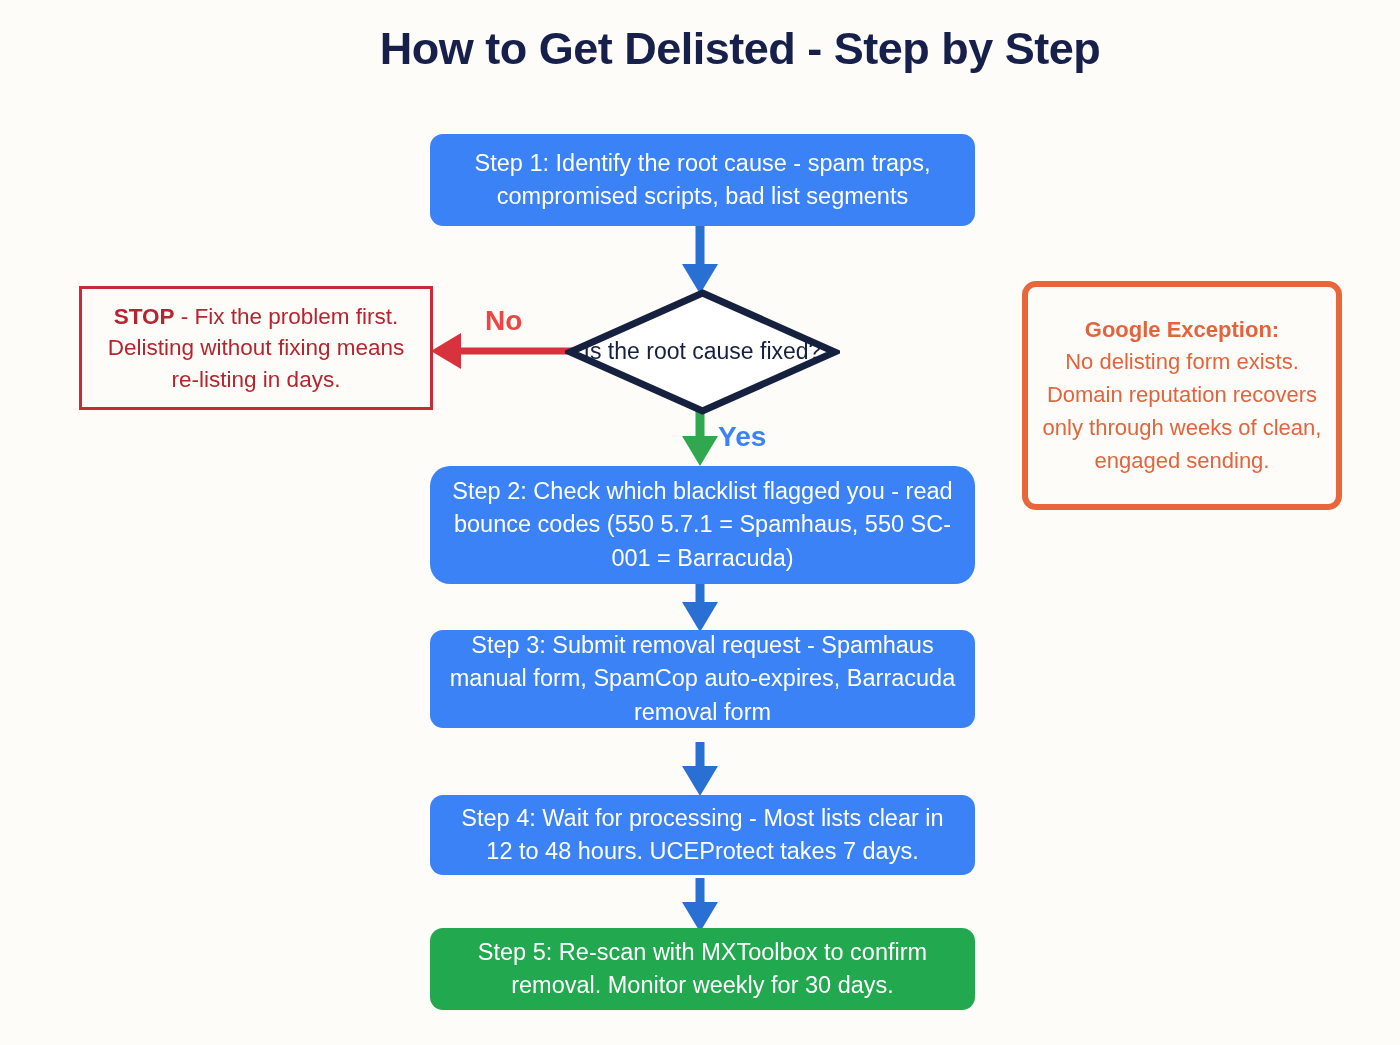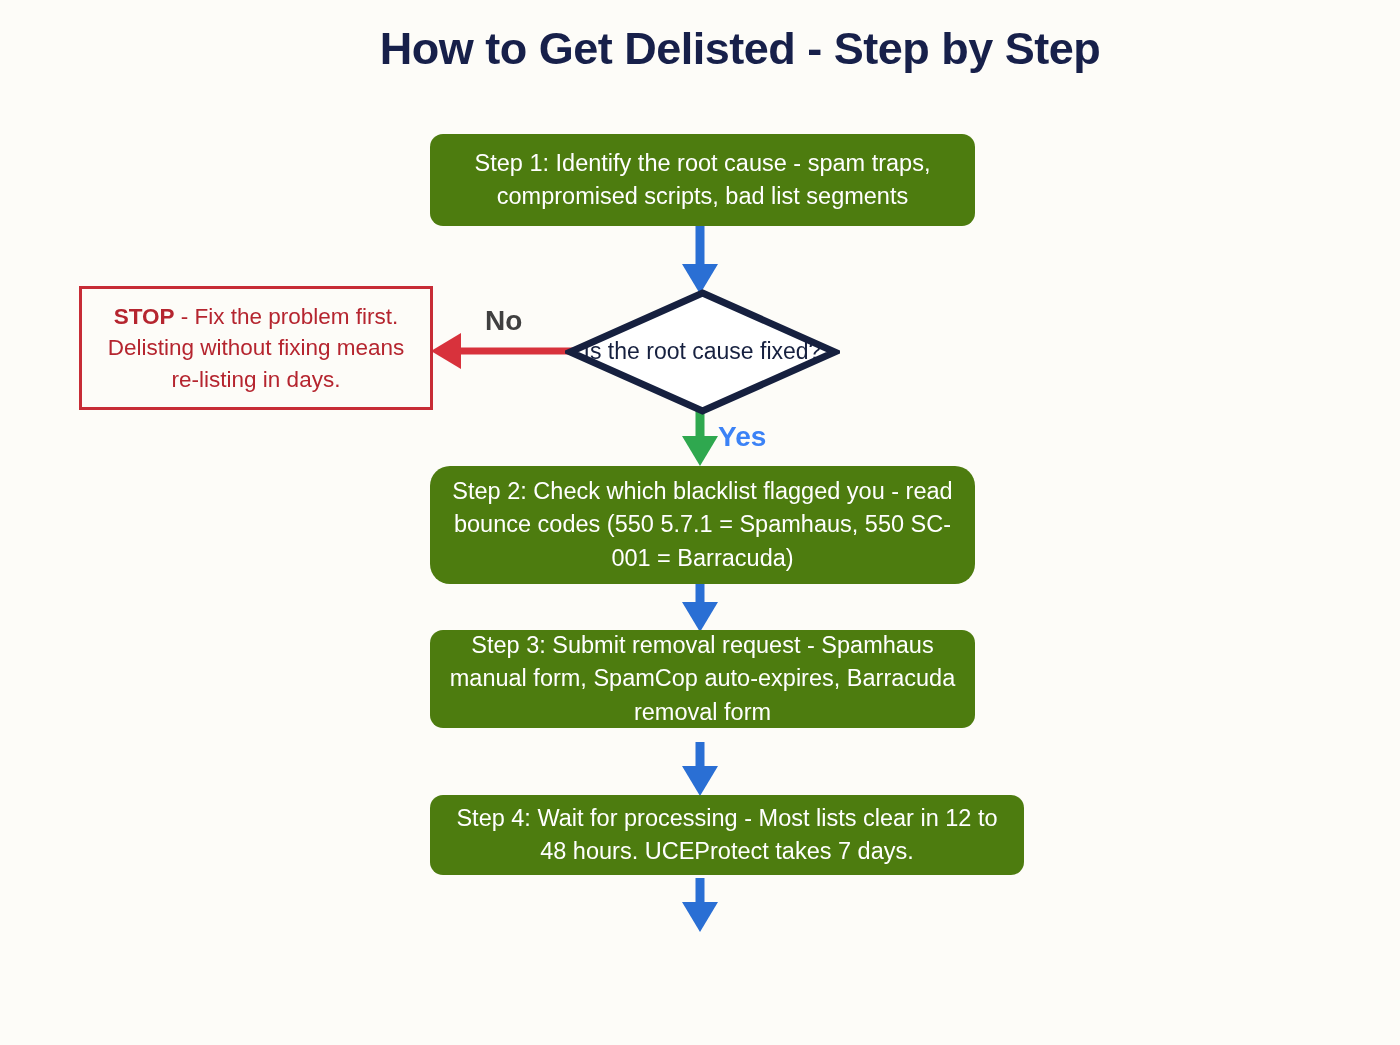--- a/index.html
+++ b/index.html
@@ -42,21 +42,21 @@
     display: flex;
     align-items: center;
     justify-content: center;
     text-align: center;
     border-radius: 13px;
     color: #ffffff;
     font-size: 23.5px;
     line-height: 1.42;
     padding: 10px 18px;
   }
-  .node.blue  { background: #4d7c0f; }
+  .node.blue  { background: #3b82f6; }
   .node.green { background: #22a84f; }
 
   
   #decision-wrap {
     position: absolute;
     left: 565px;
     top: 288px;
     width: 275px;
     height: 128px;
   }
@@ -127,21 +127,21 @@
   .connector {
     position: absolute;
   }
 
   
   .edge-label {
     position: absolute;
     font-size: 28px;
     font-weight: bold;
   }
-  #label-no  { color: #404040; left: 485px; top: 305px; }
+  #label-no  { color: #ef4444; left: 485px; top: 305px; }
   #label-yes { color: #3b82f6; left: 718px; top: 421px; }
 </style>
 </head>
 <body>
 
 <div id="canvas">
 
   <div id="title">How to Get Delisted - Step by Step</div>
 
   <svg class="connector" style="left:660px; top:222px;" width="80" height="74" viewBox="0 0 80 74">
@@ -184,30 +184,39 @@
     </div>
   </div>
 
   <div id="decision-wrap">
     <svg width="275" height="128" viewBox="0 0 275 128">
       <polygon points="137.5,5 270,64 137.5,123 5,64" fill="#ffffff" stroke="#16203f" stroke-width="7" stroke-linejoin="miter"></polygon>
     </svg>
     <div id="decision-label">Is the root cause fixed?</div>
   </div>
 
+  <div id="google-box">
+    <div>
+      <b>Google Exception:</b><br>
+      <span>No delisting form exists. Domain reputation recovers only through weeks of clean, engaged sending.</span>
+    </div>
+  </div>
 
   <div class="node blue" id="node-step2" style="left:430px; top:466px; width:545px; height:118px;border-radius:20px;">
     <span>Step 2: Check which blacklist flagged you - read bounce codes (550 5.7.1 = Spamhaus, 550 SC-001 = Barracuda)</span>
   </div>
 
   <div class="node blue" id="node-step3" style="left:430px; top:630px; width:545px; height:98px;">
     <span>Step 3: Submit removal request - Spamhaus manual form, SpamCop auto-expires, Barracuda removal form</span>
   </div>
 
-  <div class="node blue" id="node-step4" style="left:430px; top:795px; width:594px; height:80px;text-align:center;">
+  <div class="node blue" id="node-step4" style="left:430px; top:795px; width:545px; height:80px;text-align:center;">
     <span>Step 4: Wait for processing - Most lists clear in 12 to 48 hours. UCEProtect takes 7 days.</span>
   </div>
 
+  <div class="node green" id="node-step5" style="left:430px; top:928px; width:545px; height:82px;">
+    <span>Step 5: Re-scan with MXToolbox to confirm removal. Monitor weekly for 30 days.</span>
+  </div>
 
   <div class="edge-label" id="label-no">No</div>
   <div class="edge-label" id="label-yes">Yes</div>
 
 </div>
 
 </body></html>

